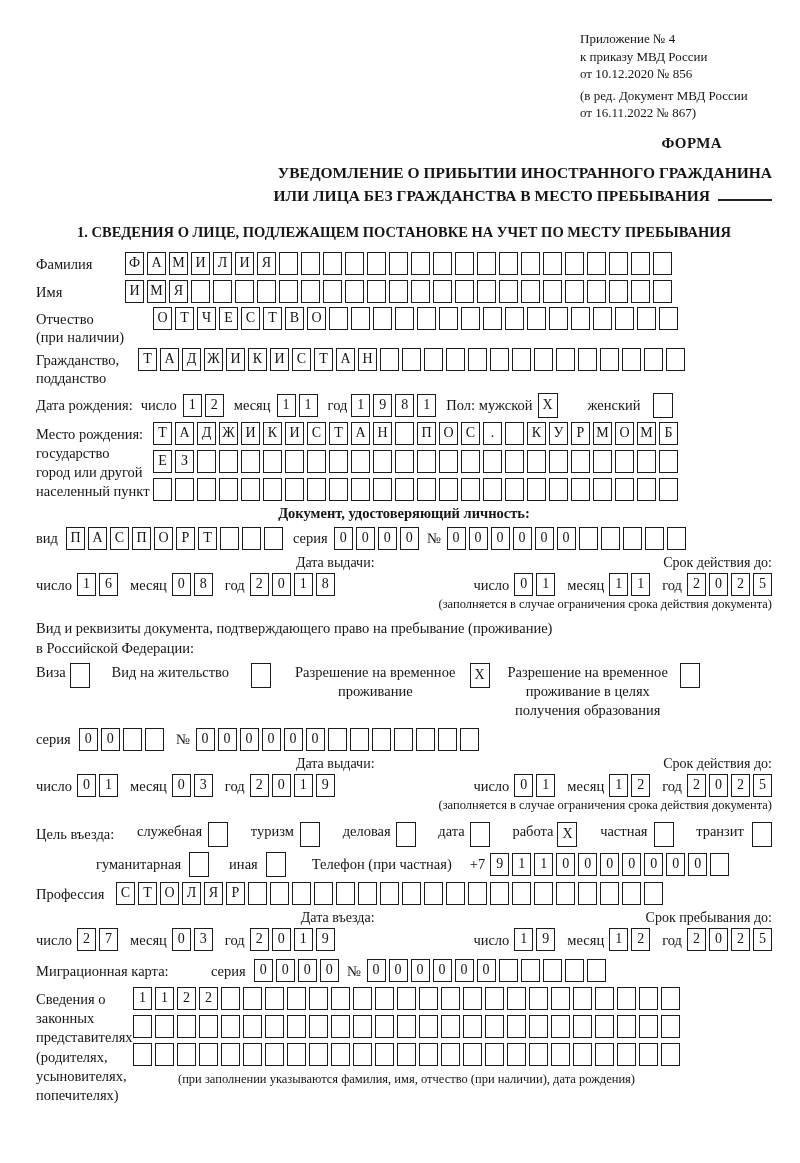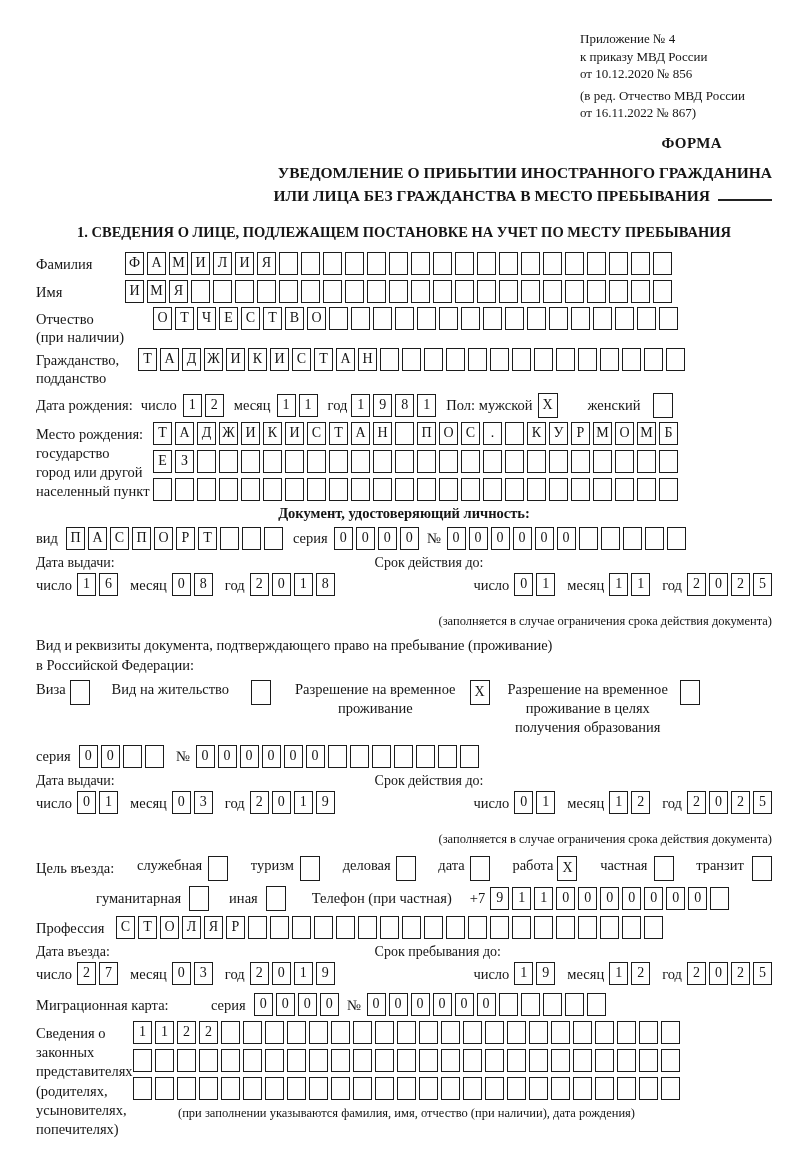--- a/index.html
+++ b/index.html
@@ -28,44 +28,44 @@
   .cells { display: flex; gap: 3px; flex-wrap: nowrap; }
   .cell { flex: none; width: 19px; height: 23px; border: 1.5px solid #1c1c1c; font-size: 14px; line-height: 20px; text-align: center; background: #fff; }
   .checkbox .cell { width: 20px; height: 25px; line-height: 22px; }
   .cellstack { display: flex; flex-direction: column; gap: 5px; }
   .irow { display: flex; align-items: center; }
   .ilabel { white-space: nowrap; }
   
   .daterow { display: flex; }
   .dleft { flex: 0 0 46%; }
   .dright { flex: 1; }
-  .datehead { text-align: left; font-size: 14px; }
+  .datehead { text-align: right; font-size: 14px; }
   .datefields { display: flex; align-items: center; margin-top: 2px; }
   .dlabel { margin-right: 5px; white-space: nowrap; }
   .dgap { margin-left: 12px; }
-  .datenote { text-align: right; font-size: 12.5px; margin-top: 18px; }
+  .datenote { text-align: right; font-size: 12.5px; margin-top: 1px; }
   
   .opts { display: flex; align-items: flex-start; }
   .opt { display: flex; align-items: flex-start; }
   .opt-label { white-space: pre-line; text-align: center; line-height: 1.3; }
   .purpose { display: flex; align-items: center; justify-content: space-between; }
   .repnote { font-size: 12.5px; margin-top: 6px; text-align: center; }
   .mt2{margin-top:2px}.mt4{margin-top:4px}.mt5{margin-top:5px}.mt6{margin-top:6px}
   .mt8{margin-top:8px}.mt10{margin-top:10px}
 </style>
 </head>
 <body>
 
 <div class="page">
 
   <div class="annex">
     <div>Приложение № 4</div>
     <div>к приказу МВД России</div>
     <div>от 10.12.2020 № 856</div>
-    <div class="gap">(в ред. Отчество МВД России</div>
+    <div class="gap">(в ред. Документ МВД России</div>
     <div>от 16.11.2022 № 867)</div>
   </div>
   <div class="forma">ФОРМА</div>
 
   <div class="title">
     <div>УВЕДОМЛЕНИЕ О ПРИБЫТИИ ИНОСТРАННОГО ГРАЖДАНИНА</div>
     <div>
       <span>ИЛИ ЛИЦА БЕЗ ГРАЖДАНСТВА В МЕСТО ПРЕБЫВАНИЯ</span><span class="blank"></span>
     </div>
   </div>

